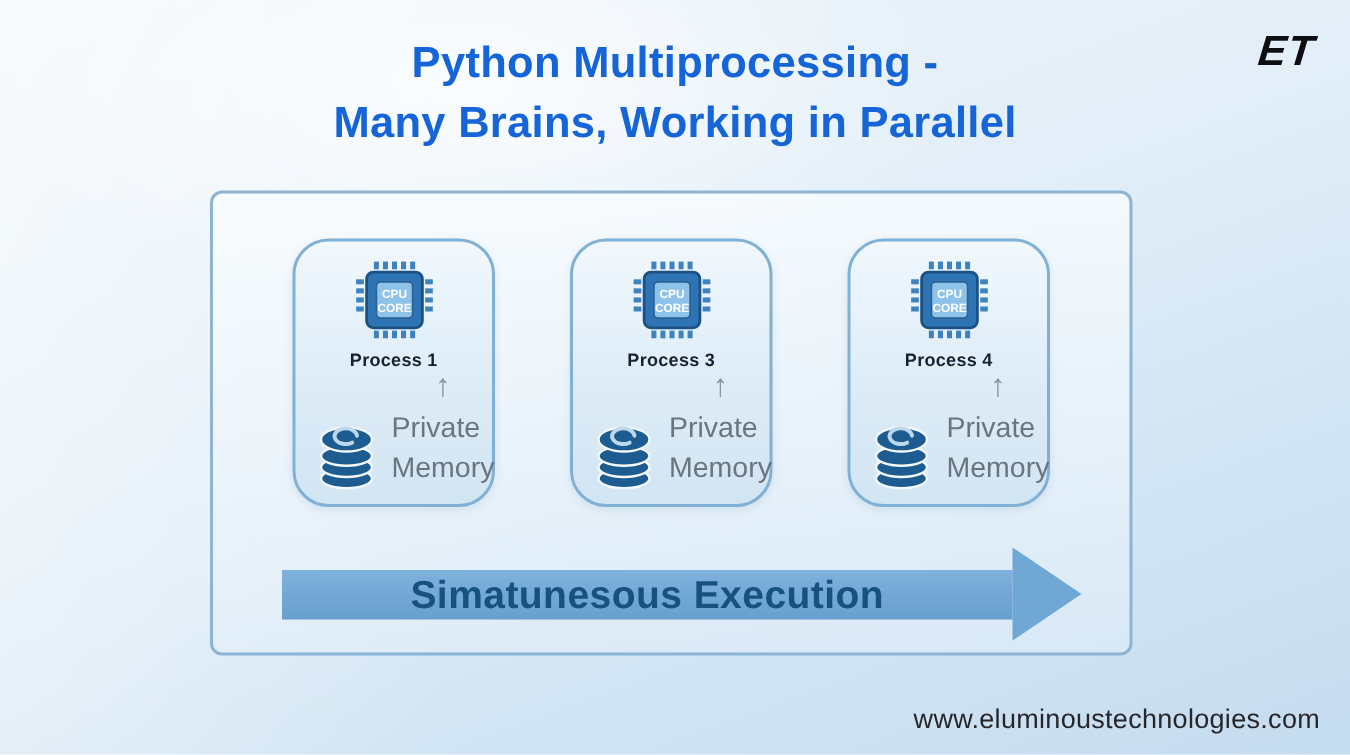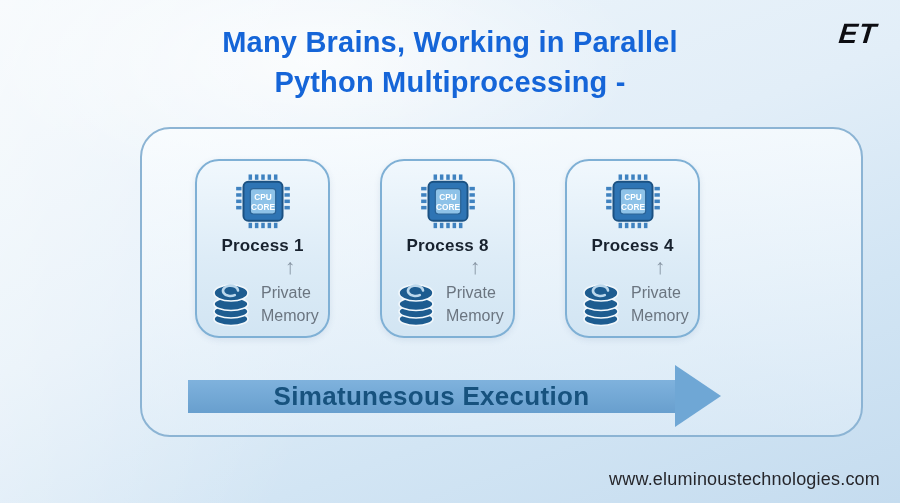--- a/index.html
+++ b/index.html
@@ -24,58 +24,58 @@
   .logo {
     position: absolute; top: 18px; right: 23px;
     font-size: 28px; font-weight: 800; font-style: italic;
     color: #0d0d12; letter-spacing: 1px;
     transform: skewX(-6deg);
   }
 
   
   .panel {
     position: absolute; left: 140px; top: 127px;
-    width: 723px; height: 310px;
-    border: 2px solid #8cb4d4; border-radius: 30px;
+    width: 615px; height: 310px;
+    border: 2px solid #8cb4d4; border-radius: 8px;
     background: linear-gradient(180deg, rgba(250,253,255,0.75) 0%, rgba(227,239,249,0.55) 100%);
   }
 
   
   .cards {
     position: absolute; left: 53px; top: 30px;
     display: flex; gap: 50px;
   }
   .card {
     width: 135px; height: 179px;
     border: 2px solid #7fb0d5; border-radius: 24px;
     background: linear-gradient(180deg, #f1f8fd 0%, #ddecf7 55%, #d2e5f3 100%);
     box-shadow: 0 2px 6px rgba(70,110,150,0.12);
     display: flex; flex-direction: column; align-items: center;
     padding-top: 12px;
   }
   .chip { width: 58px; height: 58px; }
   .proc-label {
     margin-top: 6px;
-    font-size: 17px; font-weight: bold; color: #18222e;
+    font-size: 12px; font-weight: bold; color: #18222e;
     letter-spacing: 0.2px;
   }
   .card-bottom {
     margin-top: auto;
     width: 100%;
     display: flex; align-items: flex-end; gap: 7px;
     padding: 0 8px 9px 11px;
   }
   .db { width: 46px; height: 48px; flex: 0 0 auto; }
   .mem-col { display: flex; flex-direction: column; align-items: flex-start; }
   .up {
     align-self: center;
     font-size: 21px; line-height: 1; color: #8795a3;
     margin-bottom: 4px;
   }
-  .mem-line { font-size: 16px; line-height: 1.45; color: #6b7580; }
+  .mem-line { font-size: 19px; line-height: 1.45; color: #6b7580; }
 
   
   .exec-arrow {
     position: absolute; left: 46px; top: 236px;
     display: flex; align-items: center; height: 62px;
   }
   .arrow-body {
     width: 487px; height: 33px;
     background: linear-gradient(180deg, #7fb2dd 0%, #689fce 100%);
     display: flex; align-items: center; justify-content: center;
@@ -94,22 +94,22 @@
   
   .site {
     position: absolute; right: 20px; bottom: 13px;
     font-size: 18px; color: #26262b; letter-spacing: 0.2px;
   }
 </style>
 </head>
 <body>
 
 <div class="title">
+  <div>Python Multiprocessing -</div>
   <div>Many Brains, Working in Parallel</div>
-  <div>Python Multiprocessing -</div>
 </div>
 
 <div class="logo">ET</div>
 
 <div class="panel">
   <div class="cards">
 
     <div class="card">
       <svg class="chip" viewBox="0 0 58 58">
         <g fill="#3f82c0">
@@ -174,21 +174,21 @@
           <rect x="51" y="14.2" width="5.5" height="3.6"></rect>
             <rect x="51" y="20.7" width="5.5" height="3.6"></rect>
             <rect x="51" y="27.2" width="5.5" height="3.6"></rect>
             <rect x="51" y="33.7" width="5.5" height="3.6"></rect>
         </g>
         <rect x="9" y="9" width="40" height="40" rx="5" fill="#2e74b4" stroke="#1b5182" stroke-width="2"></rect>
         <rect x="16" y="16" width="26" height="26" rx="3" fill="#8ec2e8" stroke="#2a6294" stroke-width="1.2"></rect>
         <text x="29" y="27.5" text-anchor="middle" font-size="8.5" font-weight="bold" fill="#ffffff">CPU</text>
         <text x="29" y="37.5" text-anchor="middle" font-size="8.5" font-weight="bold" fill="#ffffff">CORE</text>
       </svg>
-      <div class="proc-label">Process 8</div>
+      <div class="proc-label">Process 3</div>
       <div class="card-bottom">
         <svg class="db" viewBox="0 0 46 48">
           <ellipse cx="23" cy="40" rx="17" ry="6.5" fill="#1d5c90" stroke="#f2f8fc" stroke-width="1.6"></ellipse>
           <ellipse cx="23" cy="32.5" rx="17" ry="6.5" fill="#1d5c90" stroke="#f2f8fc" stroke-width="1.6"></ellipse>
           <ellipse cx="23" cy="25" rx="17" ry="6.5" fill="#1d5c90" stroke="#f2f8fc" stroke-width="1.6"></ellipse>
           <ellipse cx="23" cy="14" rx="17" ry="8" fill="#1d5c90" stroke="#f2f8fc" stroke-width="1.6"></ellipse>
           <path d="M30 11.5 a7.5 5.2 0 1 0 -3.2 4.6" stroke="#bcd8ec" stroke-width="2.6" fill="none" stroke-linecap="round"></path>
         </svg>
         <div class="mem-col">
           <span class="up">↑</span>

